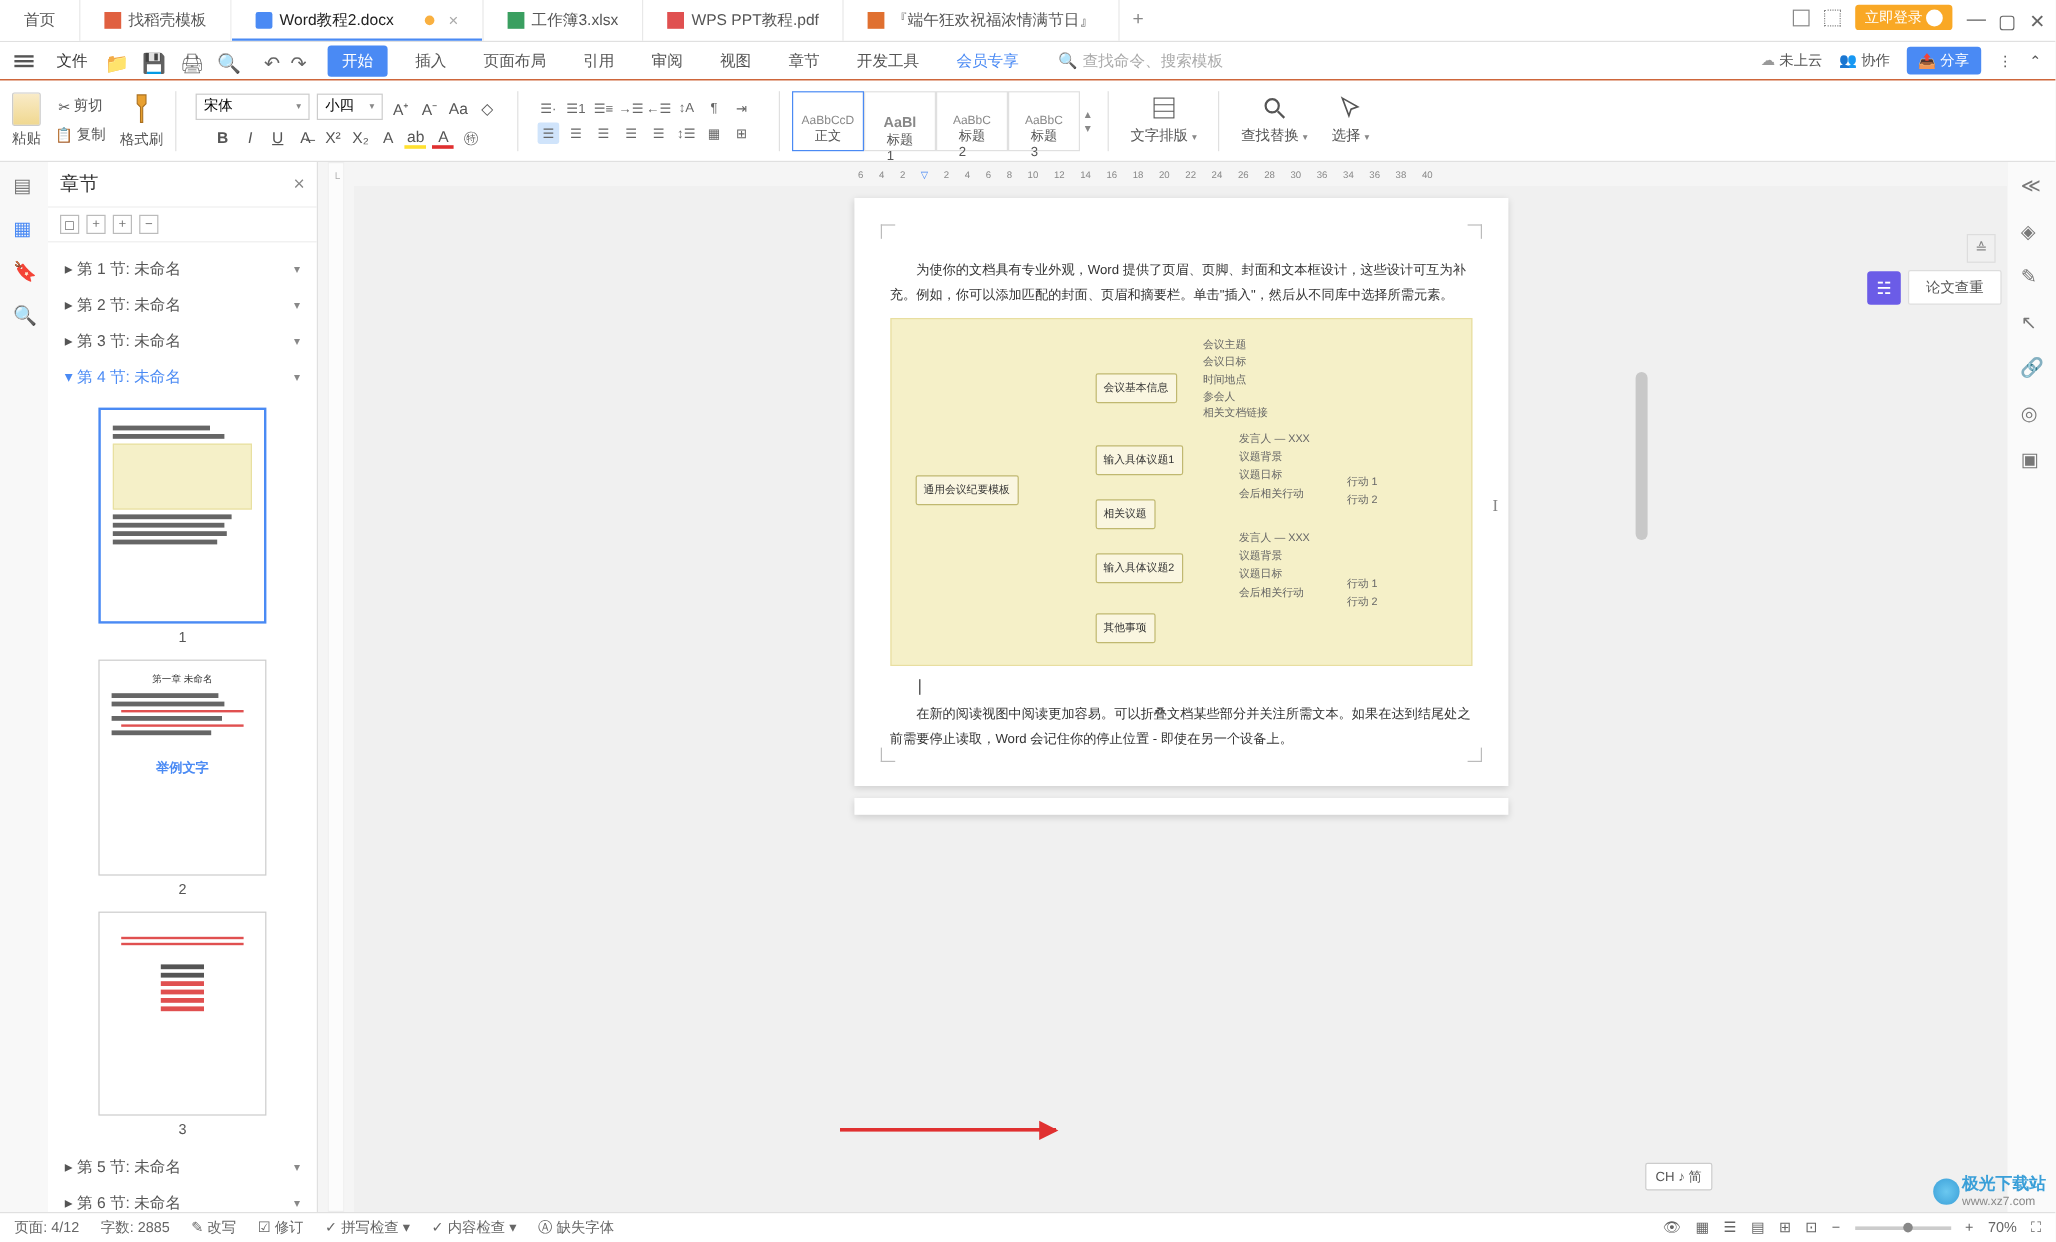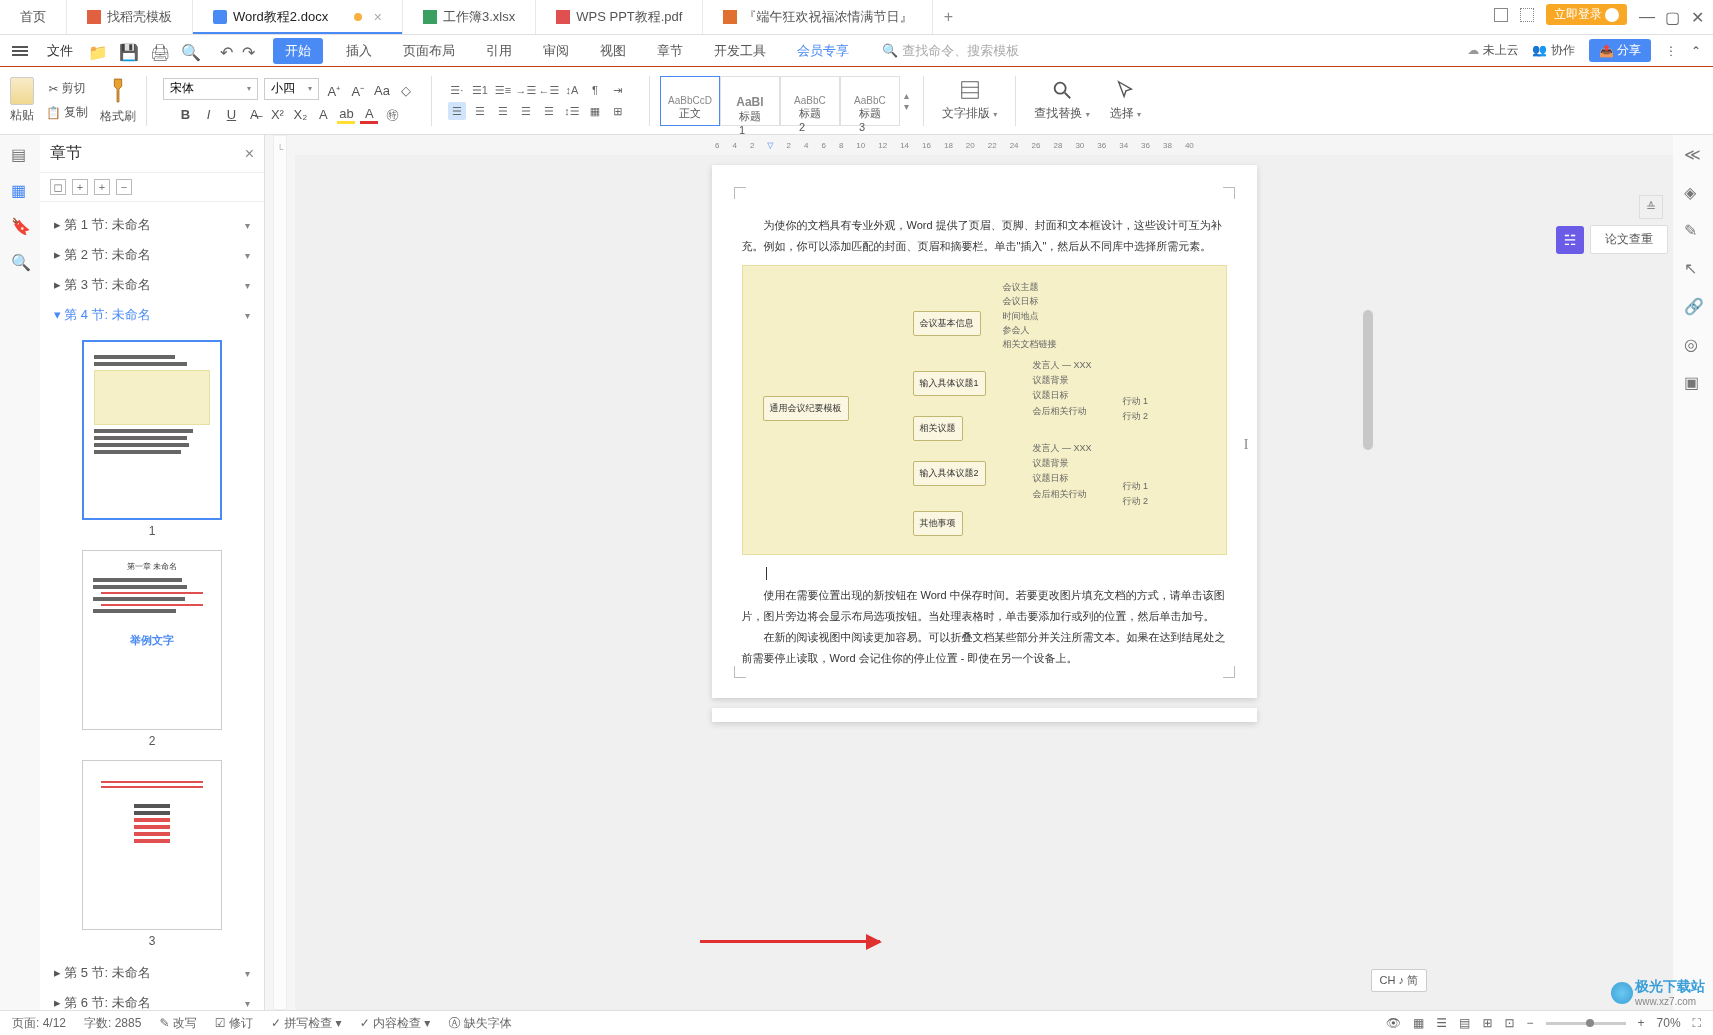--- a/index.html
+++ b/index.html
@@ -449,21 +449,20 @@
           <div>议题背景</div>
           <div>议题日标</div>
           <div>会后相关行动</div>
         </div>
         <div style="position:absolute;left:380px;top:213px;font-size:9px;color:#666;line-height:1.7">
           <div>行动 1</div>
           <div>行动 2</div>
         </div>
       </div>
       <p><span class="cursor-line"></span></p>
-      <p>使用在需要位置出现的新按钮在 Word 中保存时间。若要更改图片填充文档的方式，请单击该图片，图片旁边将会显示布局选项按钮。当处理表格时，单击要添加行或列的位置，然后单击加号。</p>
       <p>在新的阅读视图中阅读更加容易。可以折叠文档某些部分并关注所需文本。如果在达到结尾处之前需要停止读取，Word 会记住你的停止位置 - 即使在另一个设备上。</p>
       <div class="crop-mark" style="bottom:20px;left:22px;border-right:none;border-top:none"></div>
       <div class="crop-mark" style="bottom:20px;right:22px;border-left:none;border-top:none"></div>
       <div style="position:absolute;right:8px;top:50%;font-size:14px;color:#888;font-family:serif">I</div>
     </div>
     <div class="page2"></div>
     <div class="scroll-v-track">
       <div class="scroll-v-thumb"></div>
     </div>
   </div>

